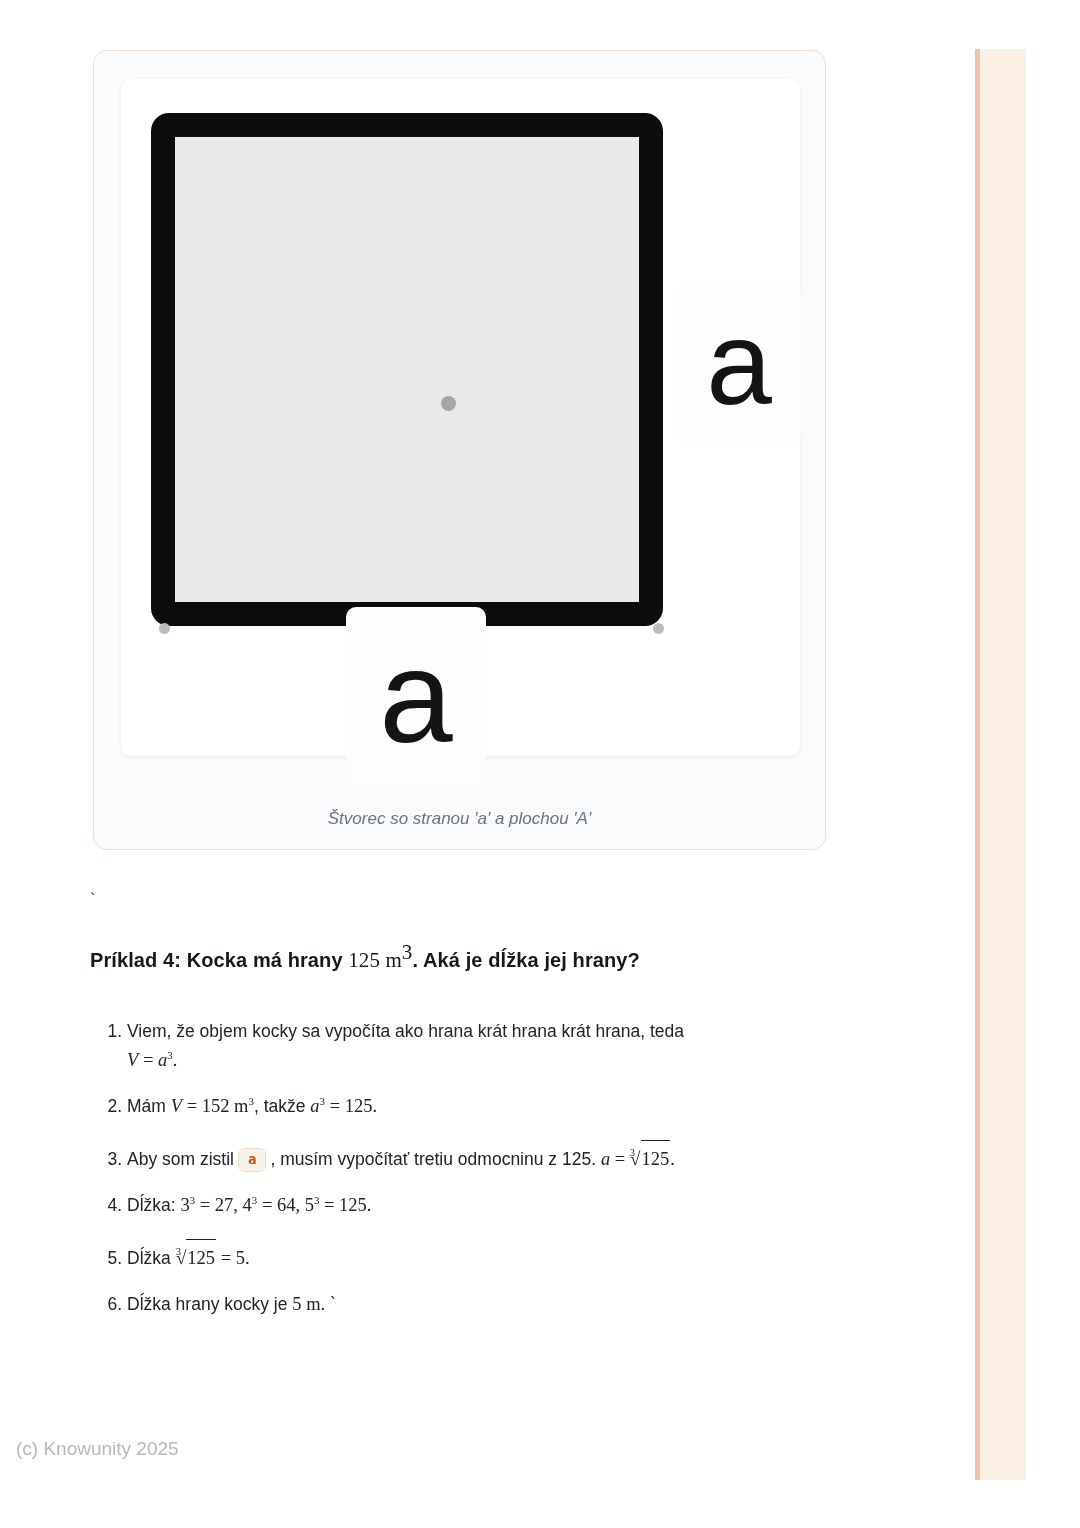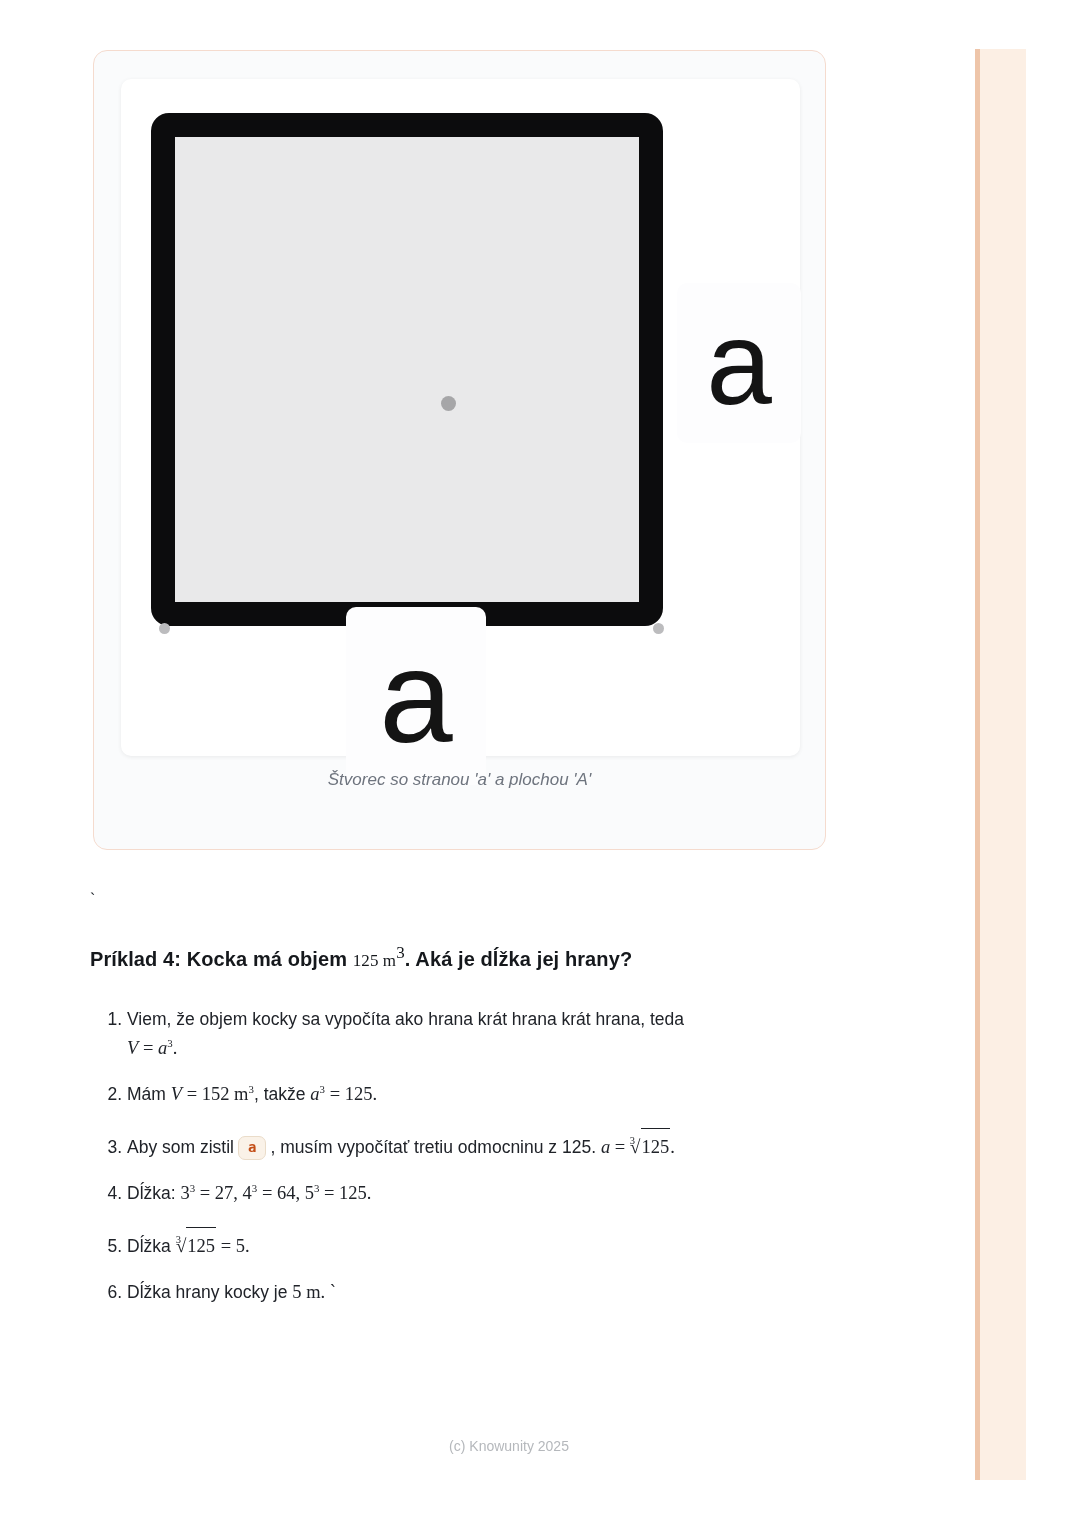--- a/index.html
+++ b/index.html
@@ -19,49 +19,49 @@
                   box-shadow:0 1px 4px rgba(0,0,0,0.07); }
   .square-shape { position:absolute; left:30px; top:34px; width:512px; height:513px;
                   border:24px solid #0c0c0d; border-radius:18px; background:#e9e9ea; }
   .center-dot { position:absolute; left:290px; top:283px; width:15px; height:15px;
                 border-radius:50%; background:#a6a6a8; }
   .corner-dot { position:absolute; width:11px; height:11px; border-radius:50%; background:#bcbcbe; }
   .side-label { position:absolute; display:flex; align-items:center; justify-content:center;
                 color:#141414; background:#fdfdfe; border-radius:10px; }
   .label-right { left:556px; top:204px; width:124px; height:160px; font-size:118px; }
   .label-bottom { left:225px; top:528px; width:140px; height:178px; font-size:132px; }
-  .figure-caption { position:absolute; left:0; top:719px; width:100%; text-align:center;
+  .figure-caption { position:absolute; left:0; top:758px; width:100%; text-align:center;
                     font-style:italic; color:#6e747e; font-size:17px; }
 
   .stray-backtick { position:absolute; left:90px; top:891px; font-size:16px; color:#24292f; z-index:2; }
 
   
   .content { position:absolute; left:90px; top:948px; width:740px; color:#1e2126; z-index:2; }
   .problem-heading { font-size:20px; font-weight:bold; color:#15181c; letter-spacing:0.1px; }
-  .problem-heading .math { font-weight:normal; font-size:17px; }
+  .problem-heading .math { font-weight:normal; font-size:21px; }
 
-  ol.steps { margin-top:34px; padding-left:37px; font-size:17.5px; line-height:29px; color:#202329; }
+  ol.steps { margin-top:44px; padding-left:37px; font-size:17.5px; line-height:29px; color:#202329; }
   ol.steps li { margin-bottom:17px; }
 
   .math { font-family:"Liberation Serif", serif; font-size:18.5px; }
   .math-var { font-style:italic; }
   sup.msup { font-size:0.62em; line-height:0; vertical-align:super; }
 
   .inline-code { display:inline-block; background:#faf2e8; border:1px solid #eadcc9;
                  border-radius:7px; padding:2px 9px 3px; margin:0 4px;
                  color:#c44e17; font-weight:bold; font-size:14px; line-height:17px;
                  font-family:"DejaVu Sans Mono", monospace; vertical-align:1px; }
 
   .croot { font-family:"Liberation Serif", serif; font-size:18.5px; white-space:nowrap; }
   .cr-idx { font-size:10.5px; vertical-align:9px; margin-right:-5px; }
   .cr-rad { font-size:19px; }
   .cr-arg { border-top:1.6px solid #1e2126; padding:8px 1px; }
 
-  .footer { position:absolute; left:4px; top:1438px; width:1010px; text-align:center;
-            color:#b5b8bc; font-size:14px; z-index:5; }
+  .footer { position:absolute; left:16px; top:1438px; width:1010px; text-align:left;
+            color:#b5b8bc; font-size:19px; z-index:5; }
 </style>
 </head>
 <body>
 
 <div class="side-band">
   <div class="band-line"></div>
   <div class="band-fill"></div>
 </div>
 
 <div class="figure-card">
@@ -74,21 +74,21 @@
     <div class="corner-dot" style="left:532px; top:544px;"></div>
     <div class="side-label label-right">a</div>
     <div class="side-label label-bottom">a</div>
   </div>
   <div class="figure-caption">Štvorec so stranou 'a' a plochou 'A'</div>
 </div>
 
 <div class="stray-backtick">`</div>
 
 <div class="content">
-  <h2 class="problem-heading"><span>Príklad 4: Kocka má objem </span><span class="math">125 m</span><sup class="math msup">3</sup><span>. Aká je dĺžka jej hrany?</span></h2>
+  <h2 class="problem-heading"><span>Príklad 4: Kocka má hrany </span><span class="math">125 m</span><sup class="math msup">3</sup><span>. Aká je dĺžka jej hrany?</span></h2>
   <ol class="steps">
       <li><span>Viem, že objem kocky sa vypočíta ako hrana krát hrana krát hrana, teda</span><br><span class="math math-var">V</span><span class="math"> = </span><span class="math math-var">a</span><sup class="math msup">3</sup><span class="math">.</span></li>
       <li><span>Mám </span><span class="math math-var">V</span><span class="math"> = 152 m</span><sup class="math msup">3</sup><span>, takže </span><span class="math math-var">a</span><sup class="math msup">3</sup><span class="math"> = 125.</span></li>
       <li><span>Aby som zistil</span><span class="inline-code">a</span><span>, musím vypočítať tretiu odmocninu z 125. </span><span class="math math-var">a</span><span class="math"> = </span><span class="croot"><sup class="cr-idx">3</sup><span class="cr-rad">√</span><span class="cr-arg">125</span></span><span class="math">.</span></li>
       <li><span>Dĺžka: </span><span class="math">3</span><sup class="math msup">3</sup><span class="math"> = 27, </span><span class="math">4</span><sup class="math msup">3</sup><span class="math"> = 64, </span><span class="math">5</span><sup class="math msup">3</sup><span class="math"> = 125.</span></li>
       <li><span>Dĺžka </span><span class="croot"><sup class="cr-idx">3</sup><span class="cr-rad">√</span><span class="cr-arg">125</span></span><span class="math"> = 5.</span></li>
       <li><span>Dĺžka hrany kocky je </span><span class="math">5 m.</span><span> `</span></li>
     </ol>
 </div>
 

